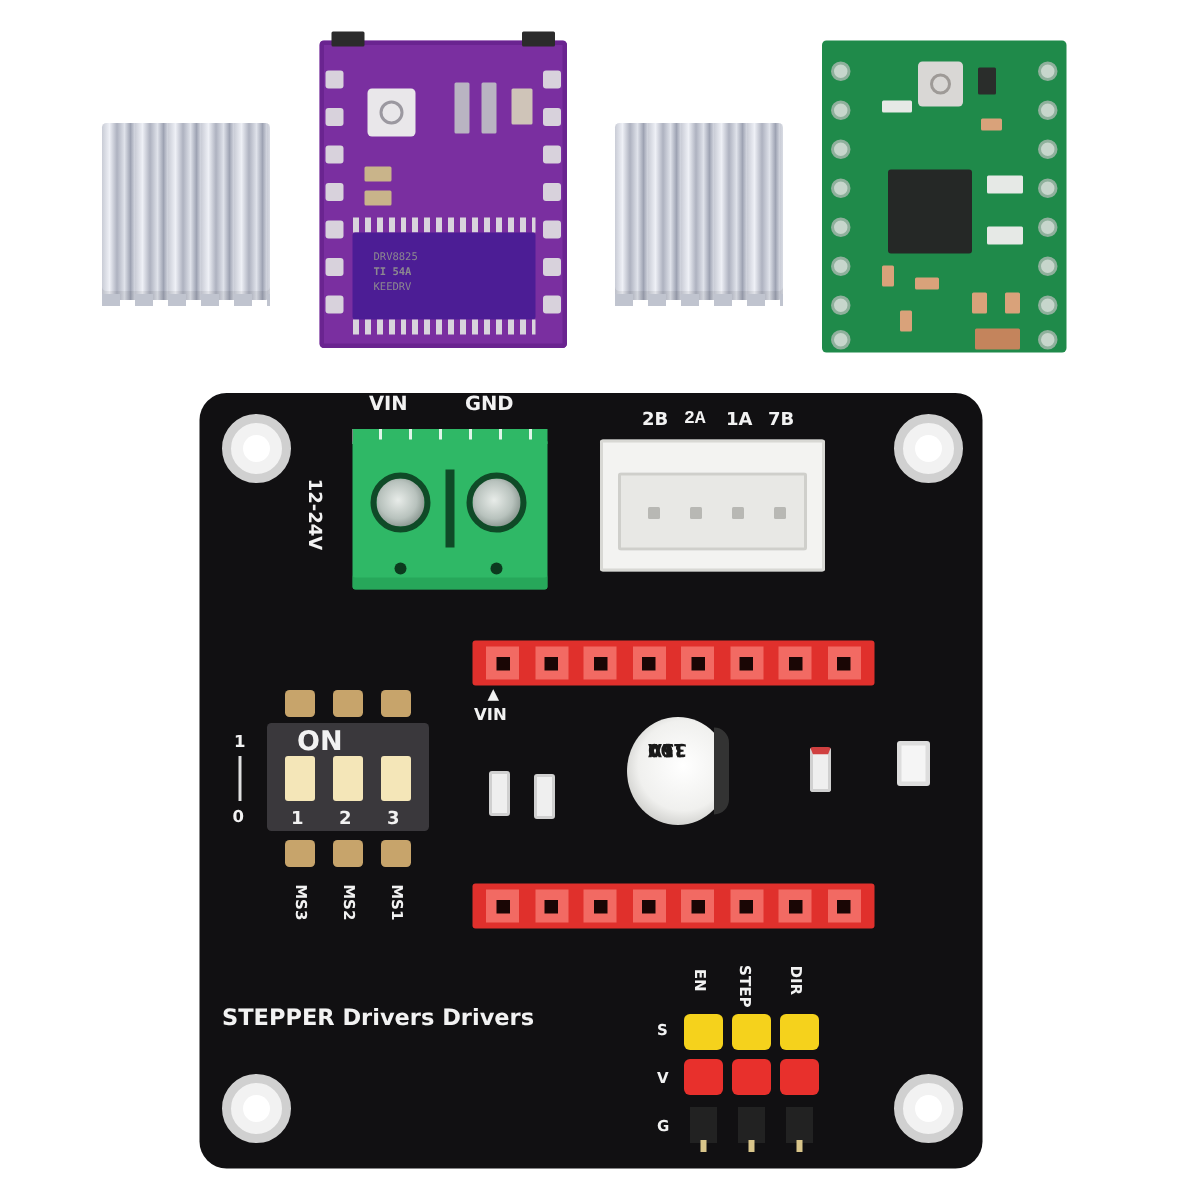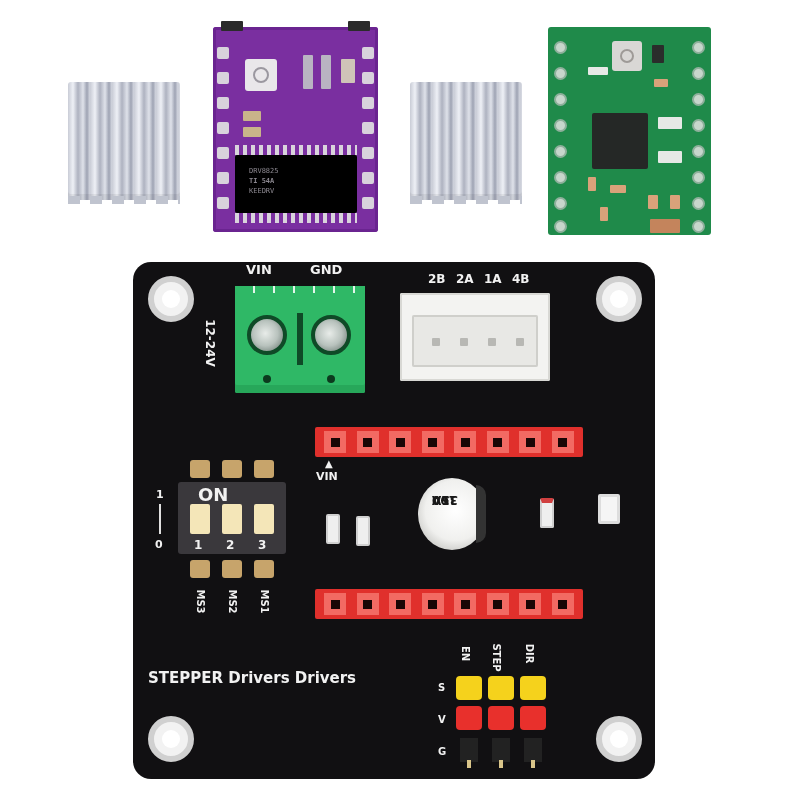--- a/index.html
+++ b/index.html
@@ -10,21 +10,21 @@
   .heatsink { position: absolute; width: 112px; height: 118px; border-radius: 3px;
     background: repeating-linear-gradient(90deg, #c9ccd6 0px, #eef0f6 5px, #aeb2c0 10px, #dfe2ea 15px, #9ea3b3 19px, #d5d8e1 22px);
     box-shadow: inset 0 -6px 0 rgba(0,0,0,0.06); }
   .heatsink::after { content:""; position:absolute; left:0; right:0; bottom:-4px; height:8px;
     background: repeating-linear-gradient(90deg, #c0c4cf 0px, #c0c4cf 12px, transparent 12px, transparent 22px); }
 
   
   .drv8825 { position: absolute; left: 213px; top: 27px; width: 165px; height: 205px; background: #7a2fa0; border-radius: 3px;
     box-shadow: inset 0 0 0 3px #6a2490; }
   .drv8825 .pin { position: absolute; width: 12px; height: 12px; background: #d8d2dc; border-radius: 2px; }
-  .drv8825 .chip { position: absolute; left: 22px; top: 128px; width: 122px; height: 58px; background: #000000; border-radius: 2px; }
+  .drv8825 .chip { position: absolute; left: 22px; top: 128px; width: 122px; height: 58px; background: #4c1d95; border-radius: 2px; }
   .drv8825 .chip-leg-row { position: absolute; left: 22px; width: 122px; height: 10px;
     background: repeating-linear-gradient(90deg, #d9d4dc 0px, #d9d4dc 4px, transparent 4px, transparent 8px); }
   .drv8825 .pot { position: absolute; left: 32px; top: 32px; width: 32px; height: 32px; background: #e9e7ea; border-radius: 3px; }
   .drv8825 .pot::after { content:""; position:absolute; left:8px; top:8px; width:16px; height:16px; border-radius:50%; border:2px solid #9b98a0; box-sizing:border-box; }
   .drv8825 .cap { position: absolute; background: #cfc4b8; border-radius: 1px; }
   .drv8825 .header-tab { position: absolute; top: -6px; width: 22px; height: 10px; background: #2b2b2b; border-radius: 1px; }
   .chip-text { position: absolute; color: #8c8890; font-size: 7px; font-family: "DejaVu Sans Mono", monospace; line-height: 9px; white-space: pre; }
 
   
   .a4988 { position: absolute; left: 548px; top: 27px; width: 163px; height: 208px; background: #1f8a4a; border-radius: 3px; }
@@ -157,23 +157,23 @@
 <div class="terminal">
   <div class="screw" style="left:12px; top:22px;"></div>
   <div class="terminal-divider" style="left:62px; top:20px;"></div>
   <div class="screw" style="left:76px; top:22px;"></div>
   <div class="terminal-dot" style="left:28px; top:82px;"></div>
   <div class="terminal-dot" style="left:92px; top:82px;"></div>
 </div>
 <div class="silk" style="left:186px; top:336px; font-size:12px; transform:rotate(90deg);">12-24V</div>
 
 <div class="silk" style="left:428px; top:272px; font-size:12px;">2B</div>
-<div class="silk" style="left:456px; top:272px; font-size:12px;">2A</div>
+<div class="silk" style="left:456px; top:272px; font-size:12px;font-family:Liberation Mono, monospace;">2A</div>
 <div class="silk" style="left:484px; top:272px; font-size:12px;">1A</div>
-<div class="silk" style="left:512px; top:272px; font-size:12px;">4B</div>
+<div class="silk" style="left:512px; top:272px; font-size:12px;">7B</div>
 <div class="jst"></div>
 <div class="jst-inner"></div>
 <div class="jst-pin" style="left:432px; top:338px;"></div>
 <div class="jst-pin" style="left:460px; top:338px;"></div>
 <div class="jst-pin" style="left:488px; top:338px;"></div>
 <div class="jst-pin" style="left:516px; top:338px;"></div>
 
 <div class="female-header" style="left:315px; top:427px; width:268px;">
   <div class="socket"></div>
     <div class="socket"></div>

